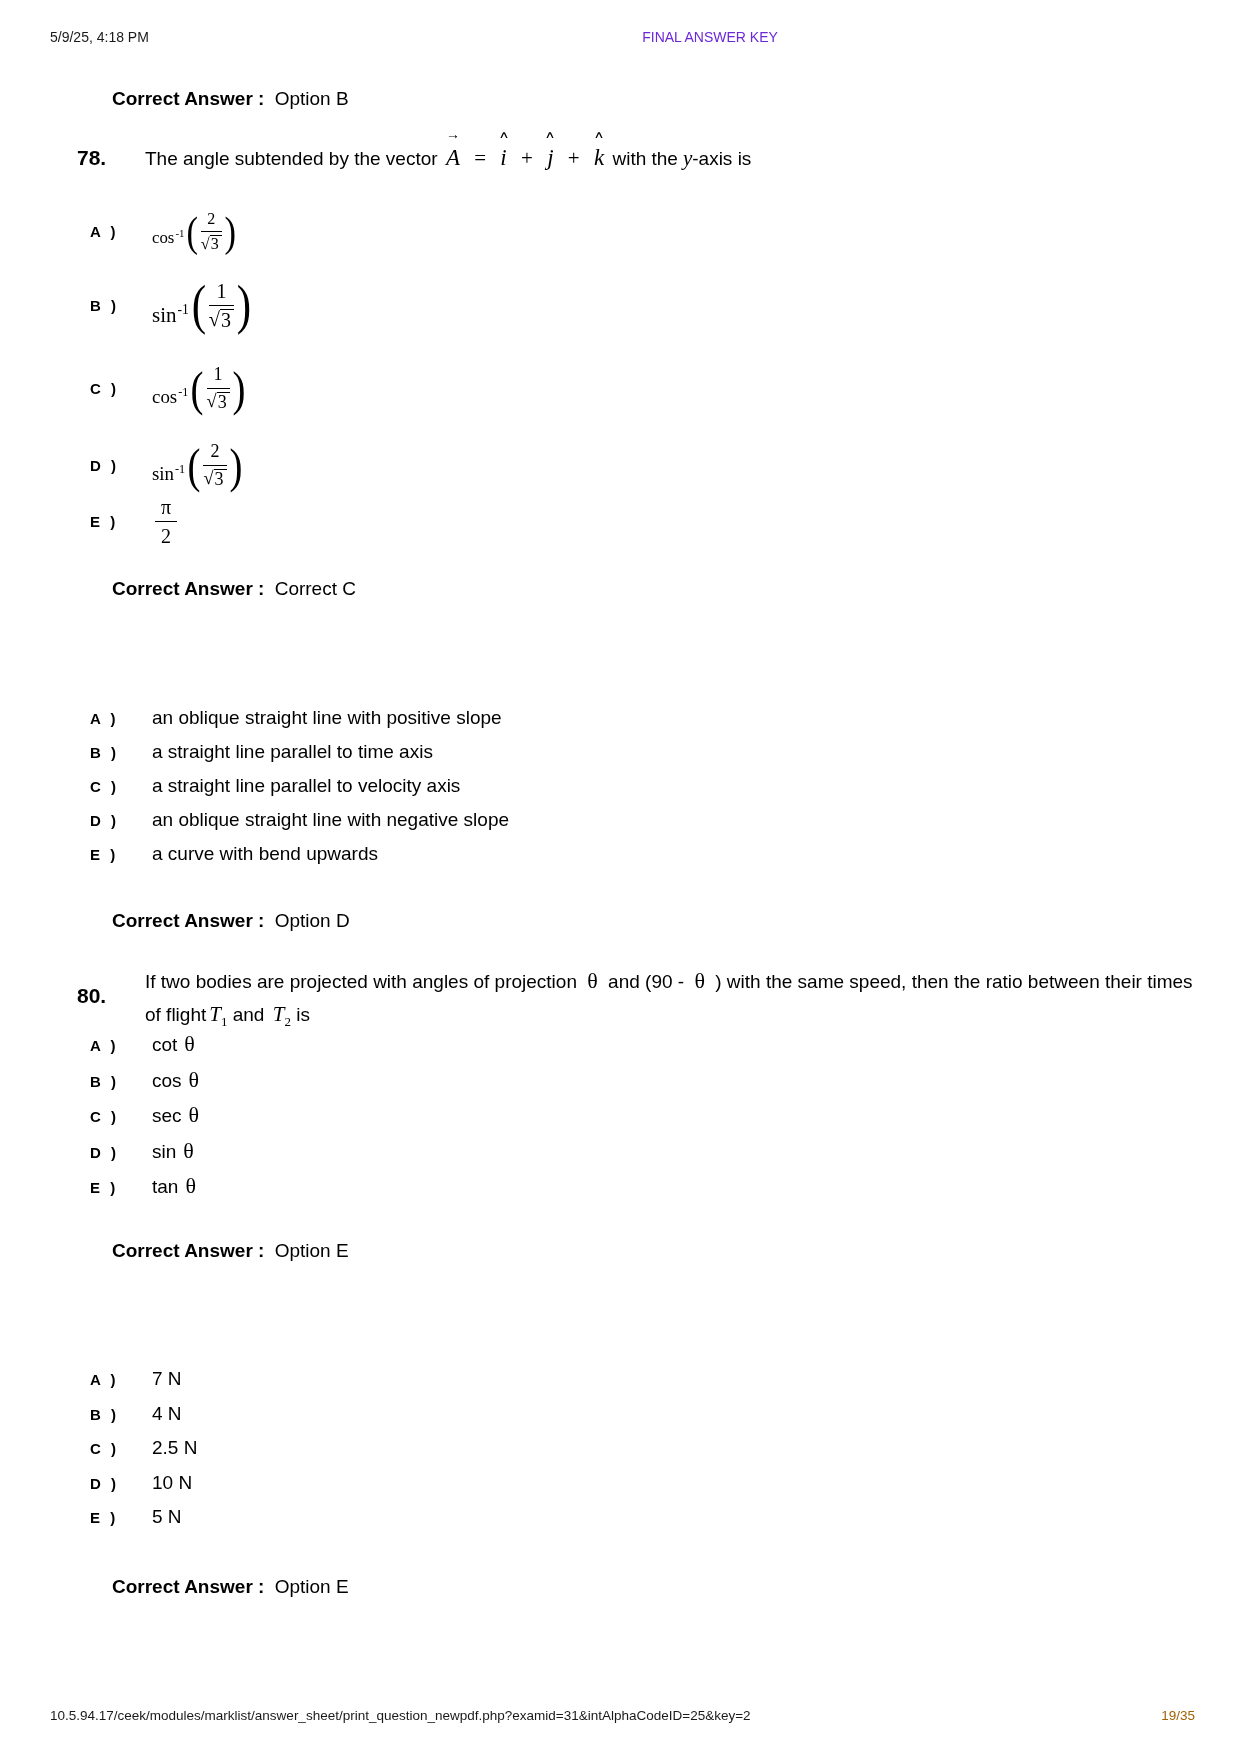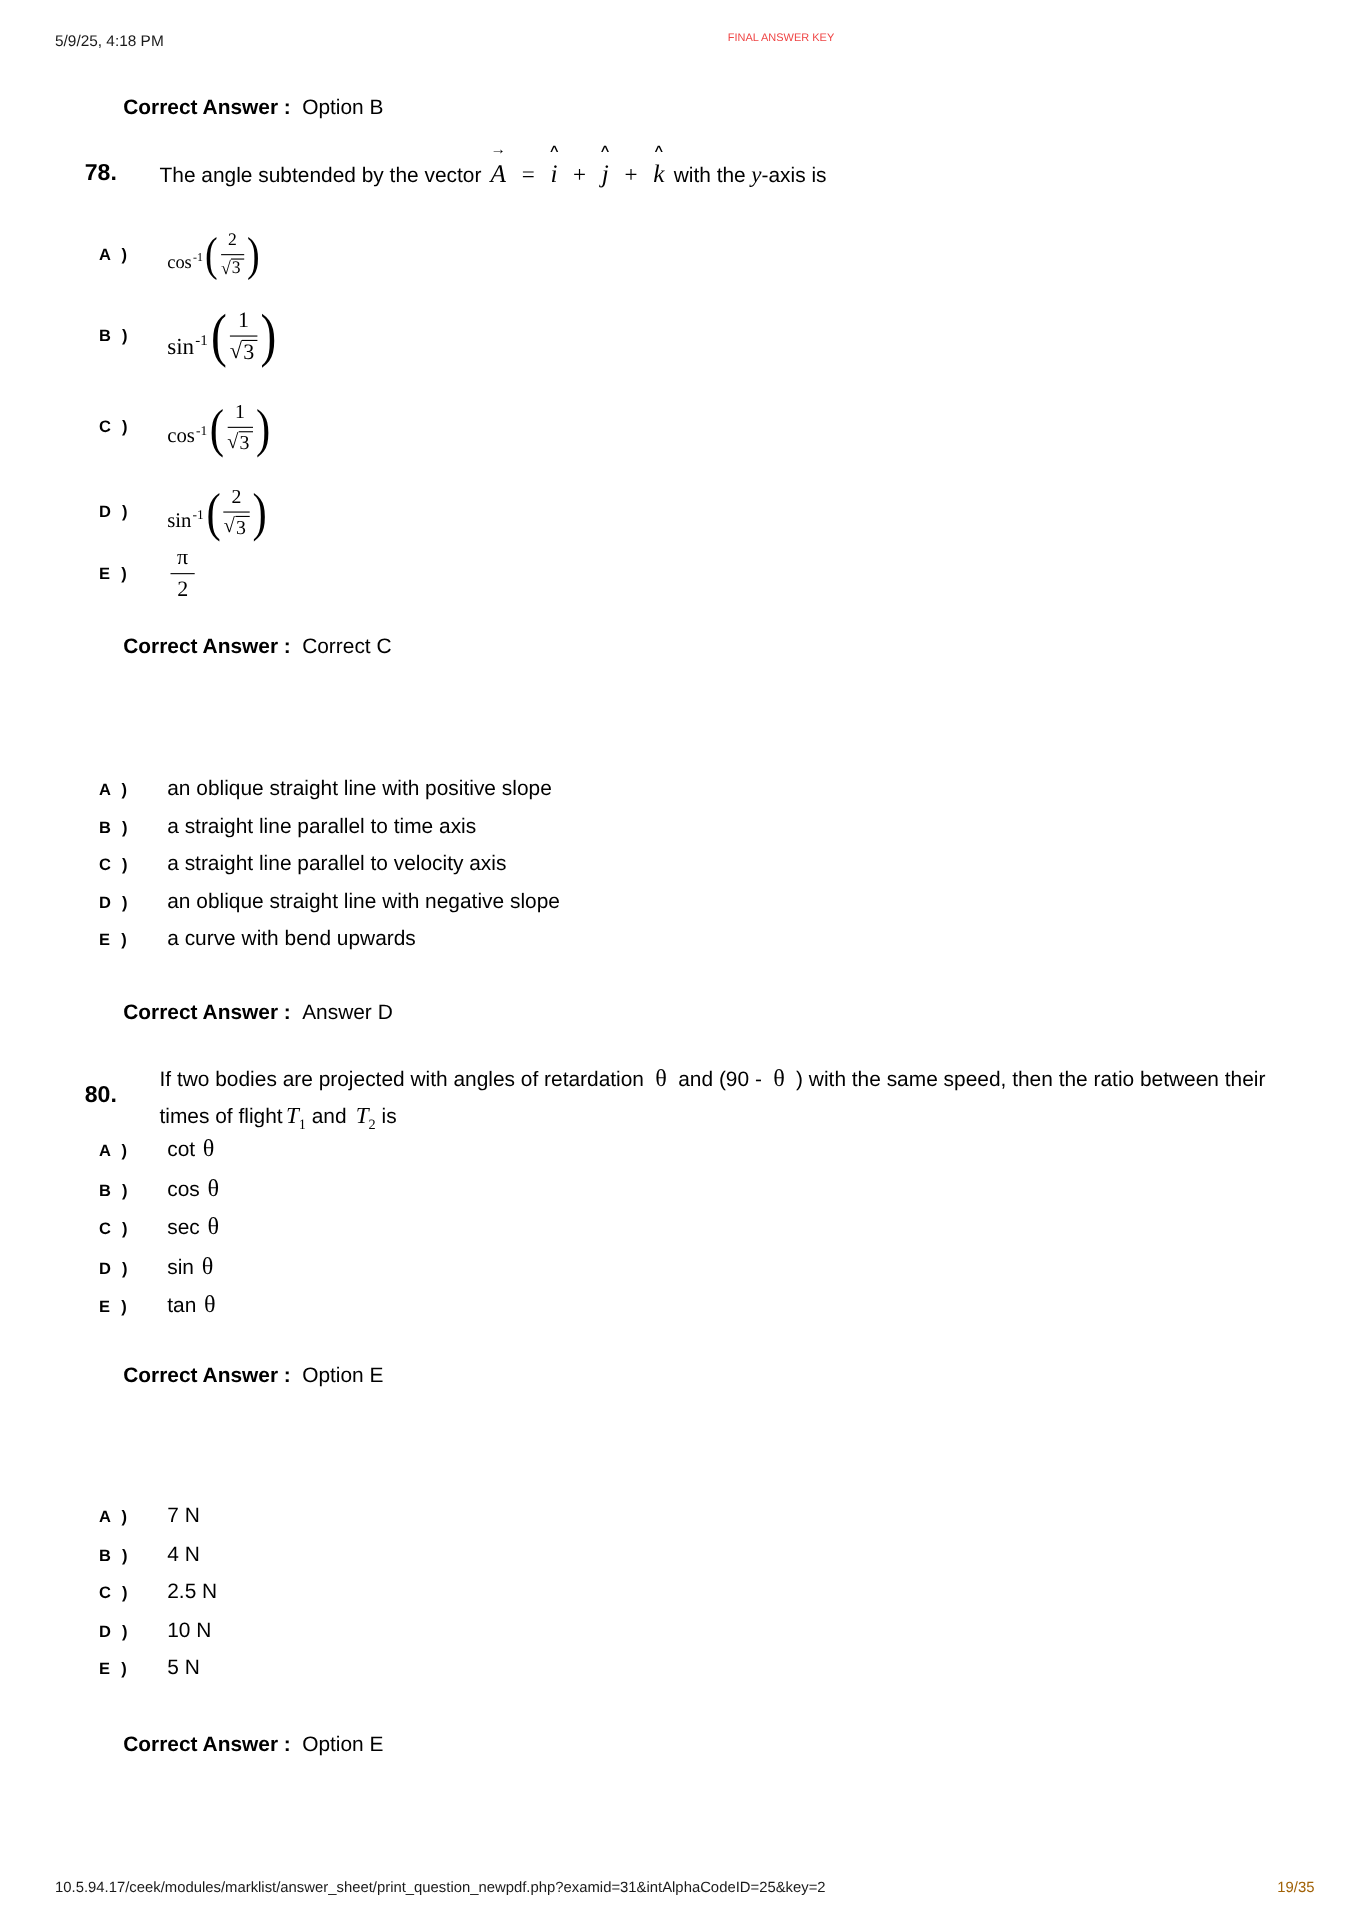--- a/index.html
+++ b/index.html
@@ -9,21 +9,21 @@
     background: #ffffff;
     color: #000;
     font-family: "Liberation Sans", sans-serif;
     position: relative;
     overflow: hidden;
   }
   .page { position: absolute; inset: 0; }
 
   
   .hdr-date { position: absolute; left: 50px; top: 29px; font-size: 14px; color: #1a1a1a; }
-  .hdr-title { position: absolute; left: 710px; top: 29px; transform: translateX(-50%); font-size: 10px; color: #ef4444; white-space: nowrap; }
+  .hdr-title { position: absolute; left: 710px; top: 29px; transform: translateX(-50%); font-size: 14px; color: #6d28d9; white-space: nowrap; }
   .ftr-url { position: absolute; left: 50px; top: 1708px; font-size: 13.5px; color: #1a1a1a; }
   .ftr-page { position: absolute; right: 45px; top: 1708px; font-size: 13.5px; color: #a16207; }
 
   
   .ca { position: absolute; left: 112px; font-size: 19px; white-space: nowrap; }
   .ca-label { font-weight: bold; }
   .ca-value { margin-left: 5px; }
 
   
   .question { position: absolute; left: 145px; }
@@ -194,27 +194,27 @@
         <span class="opt-text">an oblique straight line with negative slope</span>
       </div>
     <div class="opt-row">
         <span class="opt-label">E )</span>
         <span class="opt-text">a curve with bend upwards</span>
       </div>
   </div>
 
   <div class="ca" style="top:910px">
     <span class="ca-label">Correct Answer :</span>
-    <span class="ca-value">Answer D</span>
+    <span class="ca-value">Option D</span>
   </div>
 
   <div class="question" style="top:965px; width:1052px;">
     <span class="qnum" style="top:19px">80.</span>
     <div class="qbody">
-      <span>If two bodies are projected with angles of retardation</span>
+      <span>If two bodies are projected with angles of projection</span>
       <span class="theta">θ</span>
       <span>and (90 -</span>
       <span class="theta">θ</span>
       <span>) with the same speed, then the ratio between their times of flight</span><span class="Tsym"><span>T</span><sub class="Tsub">1</sub></span>
       <span>and</span>
       <span class="Tsym"><span>T</span><sub class="Tsub">2</sub></span>
       <span>is</span>
     </div>
   </div>
 

